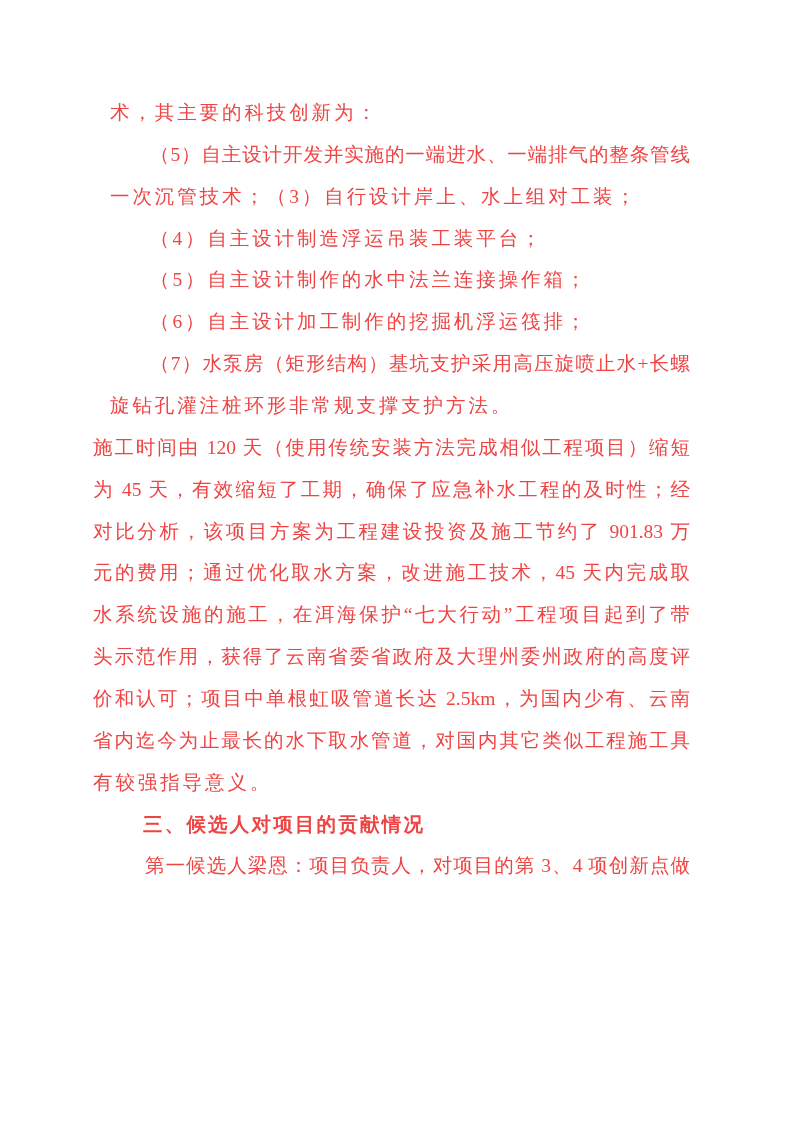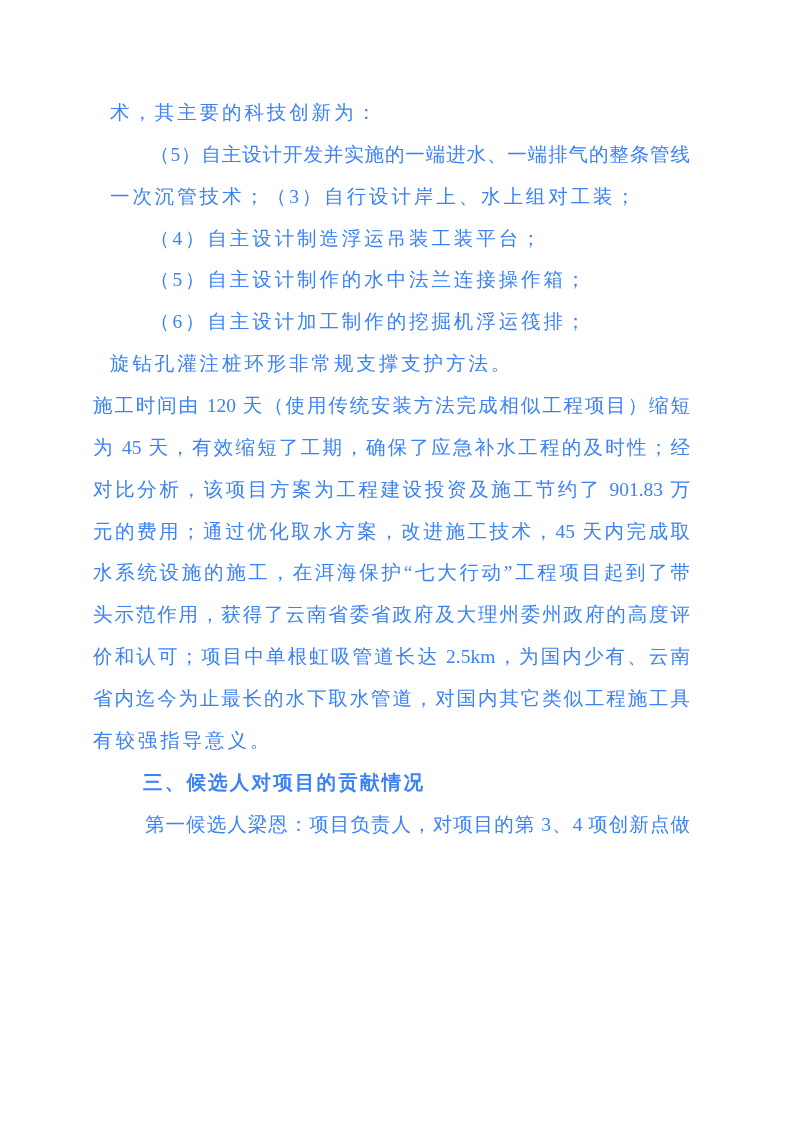--- a/index.html
+++ b/index.html
@@ -5,21 +5,21 @@
   html, body {
     margin: 0;
     padding: 0;
     background: #ffffff;
   }
   .page {
     position: relative;
     width: 793px;
     height: 968px;
     background: #ffffff;
-    color: #3b82f6;
+    color: #ef4444;
     font-family: "Liberation Serif", "DejaVu Serif", serif;
     overflow: hidden;
   }
   .text-block {
     position: absolute;
     left: 93px;
     top: 92px;
     width: 597px;
   }
   .line {
@@ -59,20 +59,21 @@
 <body>
 
 <div class="page">
   <div class="text-block" id="text-block">
       <div class="line item-cont">术，其主要的科技创新为：</div>
       <div class="line item-first just">（5）自主设计开发并实施的一端进水、一端排气的整条管线</div>
       <div class="line item-cont">一次沉管技术；（3）自行设计岸上、水上组对工装；</div>
       <div class="line item-first">（4）自主设计制造浮运吊装工装平台；</div>
       <div class="line item-first">（5）自主设计制作的水中法兰连接操作箱；</div>
       <div class="line item-first">（6）自主设计加工制作的挖掘机浮运筏排；</div>
+      <div class="line item-first just">（7）水泵房（矩形结构）基坑支护采用高压旋喷止水+长螺</div>
       <div class="line item-cont">旋钻孔灌注桩环形非常规支撑支护方法。</div>
       <div class="line flush just">施工时间由 120 天（使用传统安装方法完成相似工程项目）缩短</div>
       <div class="line flush just">为 45 天，有效缩短了工期，确保了应急补水工程的及时性；经</div>
       <div class="line flush just">对比分析，该项目方案为工程建设投资及施工节约了 901.83 万</div>
       <div class="line flush just">元的费用；通过优化取水方案，改进施工技术，45 天内完成取</div>
       <div class="line flush just">水系统设施的施工，在洱海保护“七大行动”工程项目起到了带</div>
       <div class="line flush just">头示范作用，获得了云南省委省政府及大理州委州政府的高度评</div>
       <div class="line flush just">价和认可；项目中单根虹吸管道长达 2.5km，为国内少有、云南</div>
       <div class="line flush just">省内迄今为止最长的水下取水管道，对国内其它类似工程施工具</div>
       <div class="line flush">有较强指导意义。</div>

